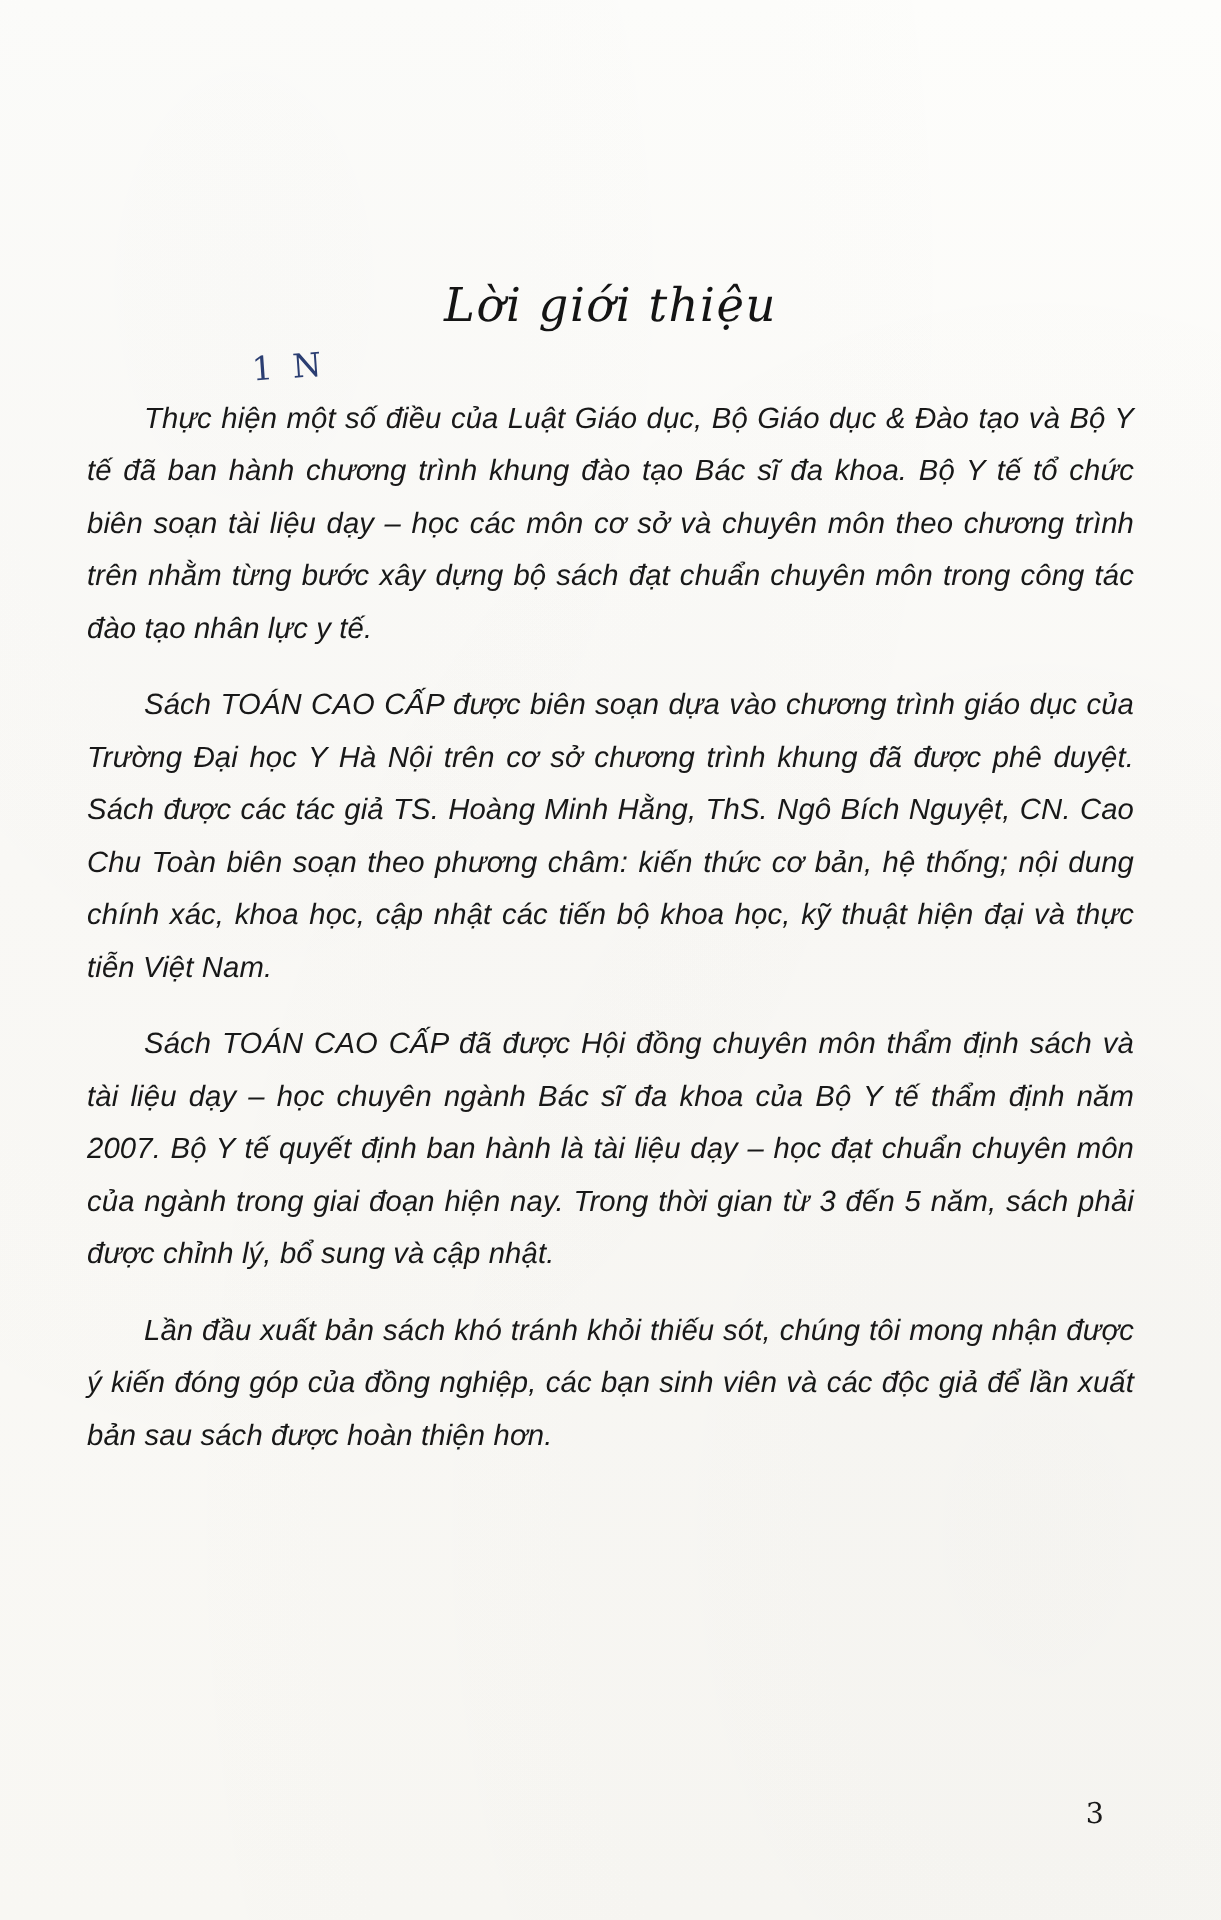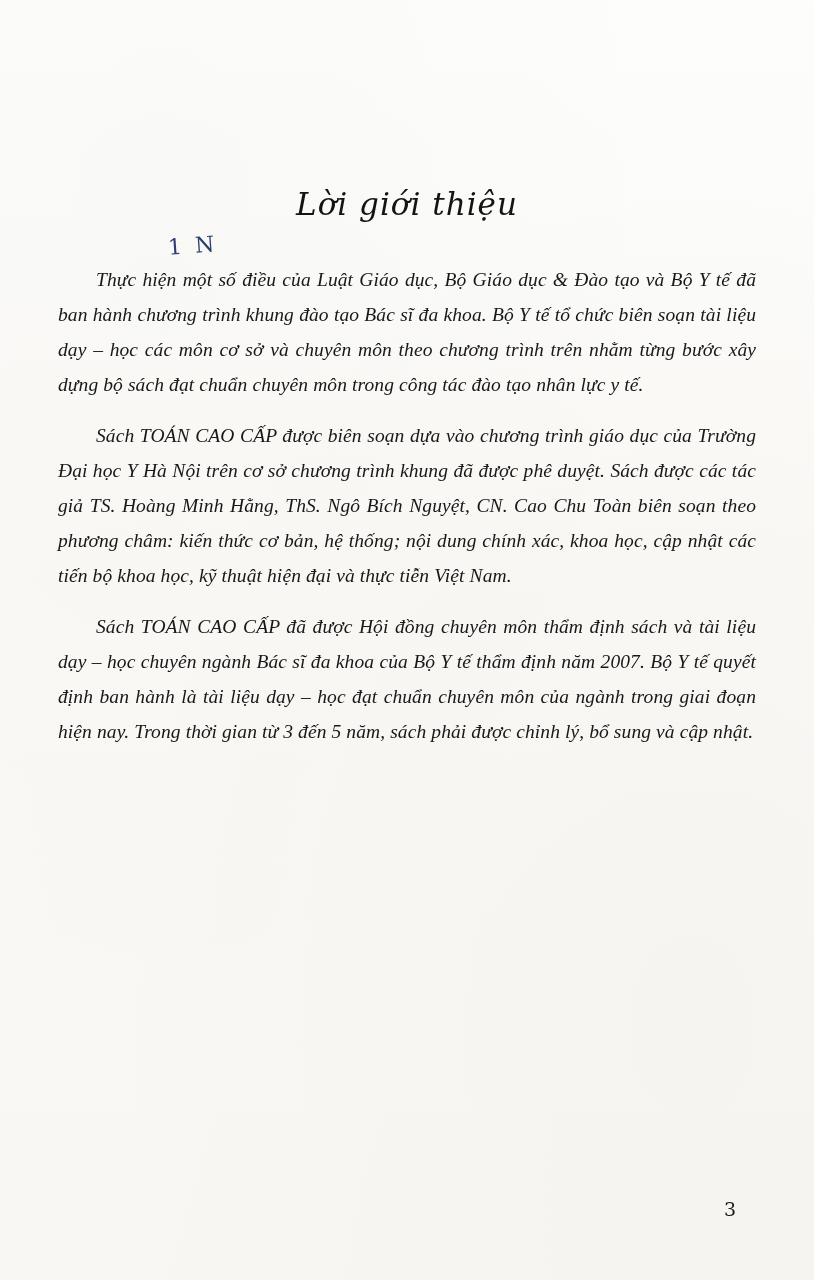--- a/index.html
+++ b/index.html
@@ -39,21 +39,21 @@
   .doc-title {
     text-align: center;
     font-family: "DejaVu Serif", serif;
     font-style: italic;
     font-size: 31px;
     letter-spacing: 1px;
     color: #141414;
     margin-bottom: 40px;
   }
   .para {
-    font-family: Liberation Serif, serif;
+    font-family: Liberation Sans, sans-serif;
     font-style: italic;
     font-size: 19.5px;
     line-height: 35px;
     text-align: justify;
     text-justify: inter-word;
     color: #181818;
     margin: 0 0 16px 0;
     text-indent: 38px;
     letter-spacing: 0.1px;
   }
@@ -96,19 +96,20 @@
 
 <div class="page">
   <div class="paper-texture"></div>
 
   <div class="content">
     <div class="doc-title">Lời giới thiệu</div>
 
     <p class="para">Thực hiện một số điều của Luật Giáo dục, Bộ Giáo dục &amp; Đào tạo và Bộ Y tế đã ban hành chương trình khung đào tạo Bác sĩ đa khoa. Bộ Y tế tổ chức biên soạn tài liệu dạy – học các môn cơ sở và chuyên môn theo chương trình trên nhằm từng bước xây dựng bộ sách đạt chuẩn chuyên môn trong công tác đào tạo nhân lực y tế.</p>
     <p class="para">Sách TOÁN CAO CẤP được biên soạn dựa vào chương trình giáo dục của Trường Đại học Y Hà Nội trên cơ sở chương trình khung đã được phê duyệt. Sách được các tác giả TS. Hoàng Minh Hằng, ThS. Ngô Bích Nguyệt, CN. Cao Chu Toàn biên soạn theo phương châm: kiến thức cơ bản, hệ thống; nội dung chính xác, khoa học, cập nhật các tiến bộ khoa học, kỹ thuật hiện đại và thực tiễn Việt Nam.</p>
     <p class="para">Sách TOÁN CAO CẤP đã được Hội đồng chuyên môn thẩm định sách và tài liệu dạy – học chuyên ngành Bác sĩ đa khoa của Bộ Y tế thẩm định năm 2007. Bộ Y tế quyết định ban hành là tài liệu dạy – học đạt chuẩn chuyên môn của ngành trong giai đoạn hiện nay. Trong thời gian từ 3 đến 5 năm, sách phải được chỉnh lý, bổ sung và cập nhật.</p>
+    <p class="para">Lần đầu xuất bản sách khó tránh khỏi thiếu sót, chúng tôi mong nhận được ý kiến đóng góp của đồng nghiệp, các bạn sinh viên và các độc giả để lần xuất bản sau sách được hoàn thiện hơn.</p>
 
   </div>
 
   <div class="annotation">1 N</div>
 
   <div class="page-number">3</div>
 </div>
 
 </body></html>

